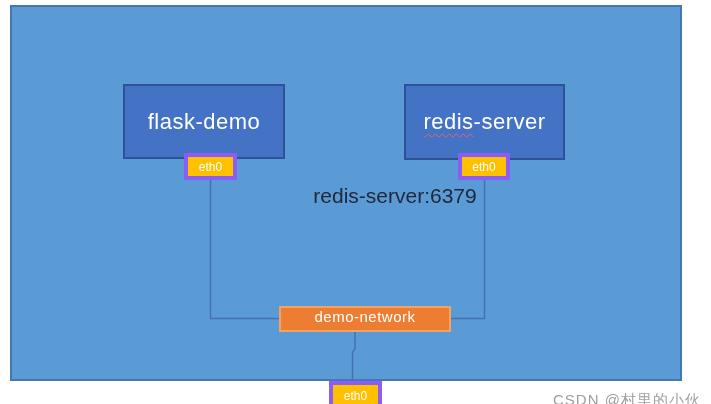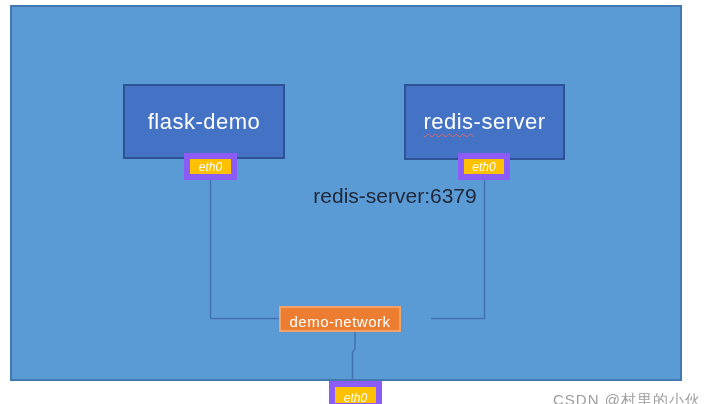--- a/index.html
+++ b/index.html
@@ -29,39 +29,39 @@
   }
   .box-flask { left:123px; top:84px; width:162px; height:75px; }
   .box-redis { left:404px; top:84px; width:161px; height:76px; }
   .squiggle {
     text-decoration:underline wavy #e06666 1px;
     text-underline-offset:4px;
   }
 
   .iface-chip {
     position:absolute; box-sizing:border-box;
-    background:#ffc000; border:6px solid #8b5cf6;
+    background:#ffc000; border:4px solid #8b5cf6;
     color:#ffffff; font-size:12px;
-    display:flex; align-items:center; justify-content:center;font-style:italic;
+    display:flex; align-items:center; justify-content:center;
   }
   .iface-flask { left:184px; top:153px; width:53px; height:27px; }
   .iface-redis { left:458px; top:153px; width:52px; height:27px; }
   .iface-host  { left:329px; top:381px; width:53px; height:28px; align-items:flex-start; padding-top:4px; }
 
   .conn-label {
     position:absolute; left:300px; top:184px; width:190px;
     text-align:center; color:#20283a; font-size:21px;
   }
 
   .network-box {
-    position:absolute; left:279px; top:306px; width:122px; height:26px;
+    position:absolute; left:279px; top:306px; width:172px; height:26px;
     box-sizing:border-box;
     background:#ed7d31; border:2px solid #f2a266;
     color:#ffffff; font-size:15px;
-    display:flex; align-items:flex-end; justify-content:center;
+    display:flex; align-items:flex-start; justify-content:center;
     letter-spacing:0.5px;
   }
 
   .watermark {
     position:absolute; left:553px; top:391px;
     color:#9e9e9e; font-size:15px; letter-spacing:1px;
     white-space:nowrap;
   }
 </style>
 </head>

